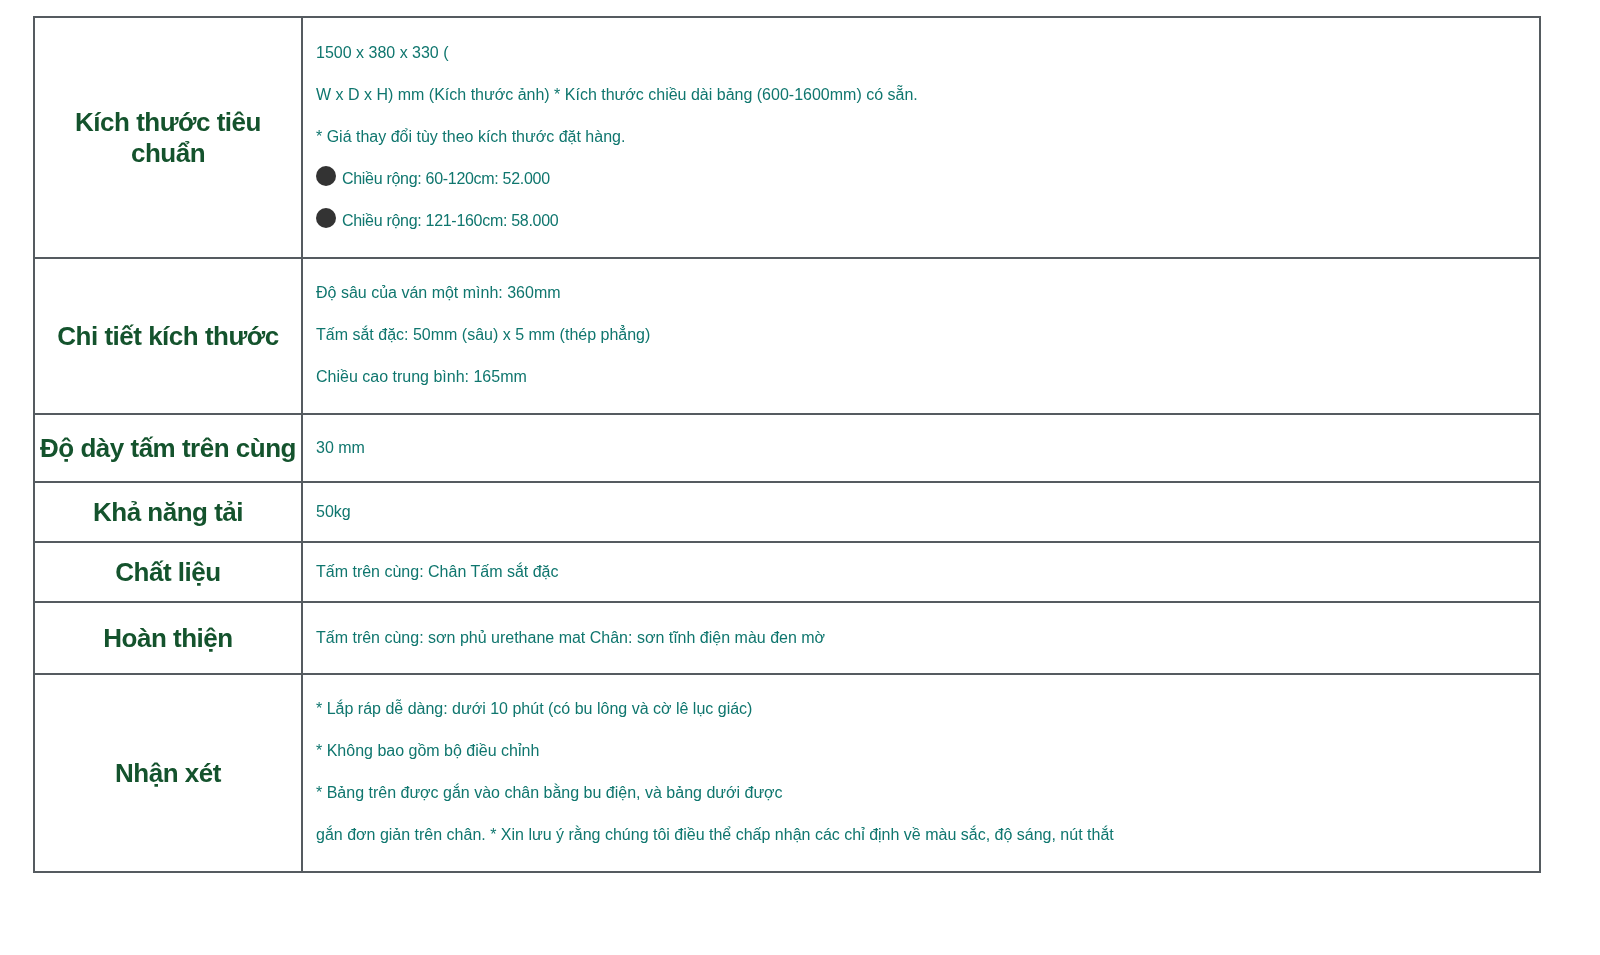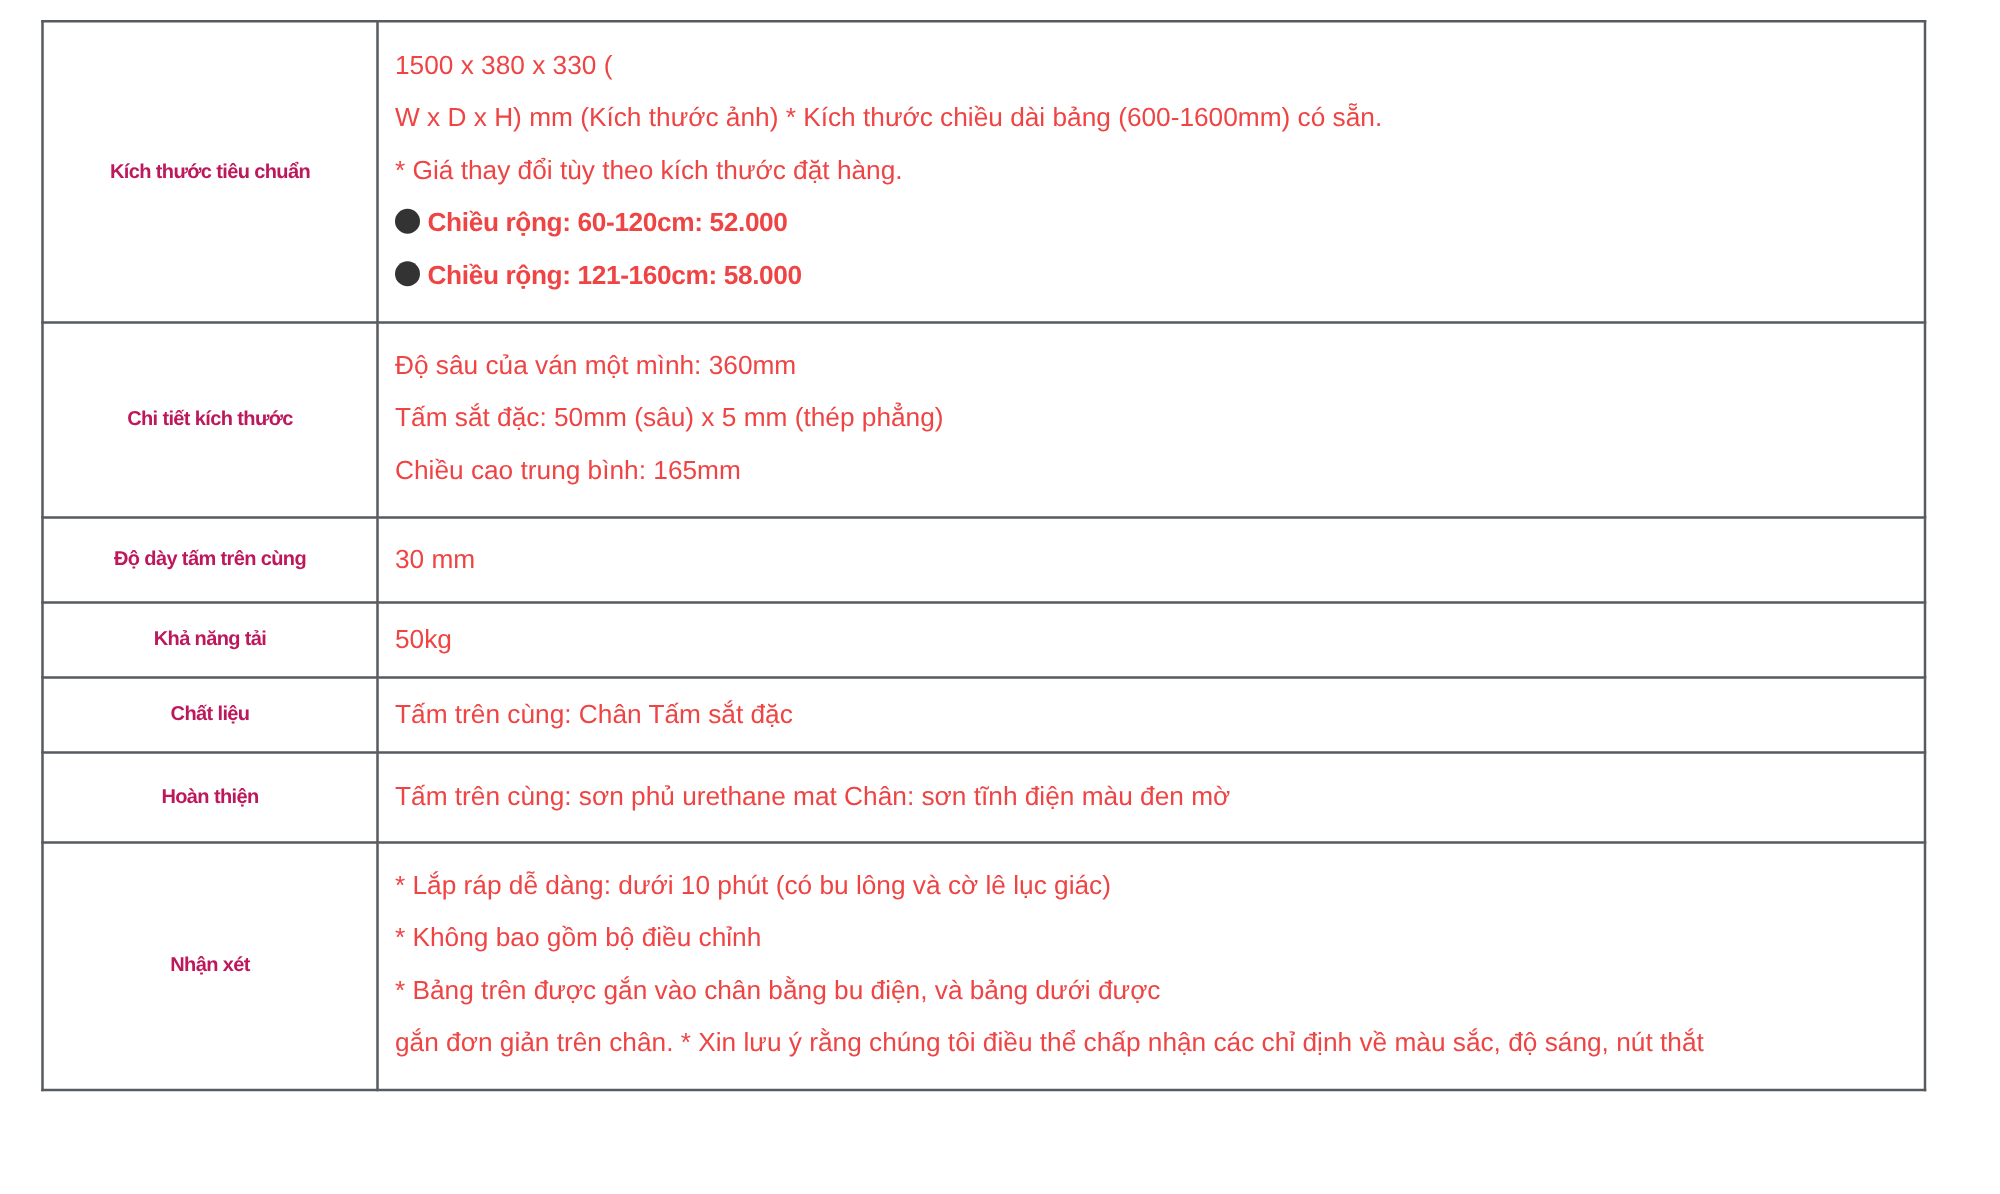--- a/index.html
+++ b/index.html
@@ -24,37 +24,37 @@
   }
   .spec-table td {
     border: 2px solid #555b60;
     padding: 0;
     vertical-align: middle;
   }
   .spec-table td.label {
     width: 266px;
     text-align: center;
     font-weight: bold;
-    font-size: 16px;
+    font-size: 26px;
     letter-spacing: -0.5px;
-    color: #be185d;
+    color: #14532d;
   }
   .spec-table td.value {
     padding-left: 13px;
     padding-right: 13px;
-    font-size: 21px;
-    color: #ef4444;
+    font-size: 16px;
+    color: #0f766e;
   }
   .line {
     display: block;
     line-height: 42px;
     white-space: nowrap;
   }
   .line.bold {
-    font-weight: bold;
+    font-weight: normal;
     letter-spacing: -0.3px;
   }
   .bullet {
     display: inline-block;
     width: 20px;
     height: 20px;
     border-radius: 50%;
     background: #333333;
     vertical-align: -2px;
     margin-right: 6px;

